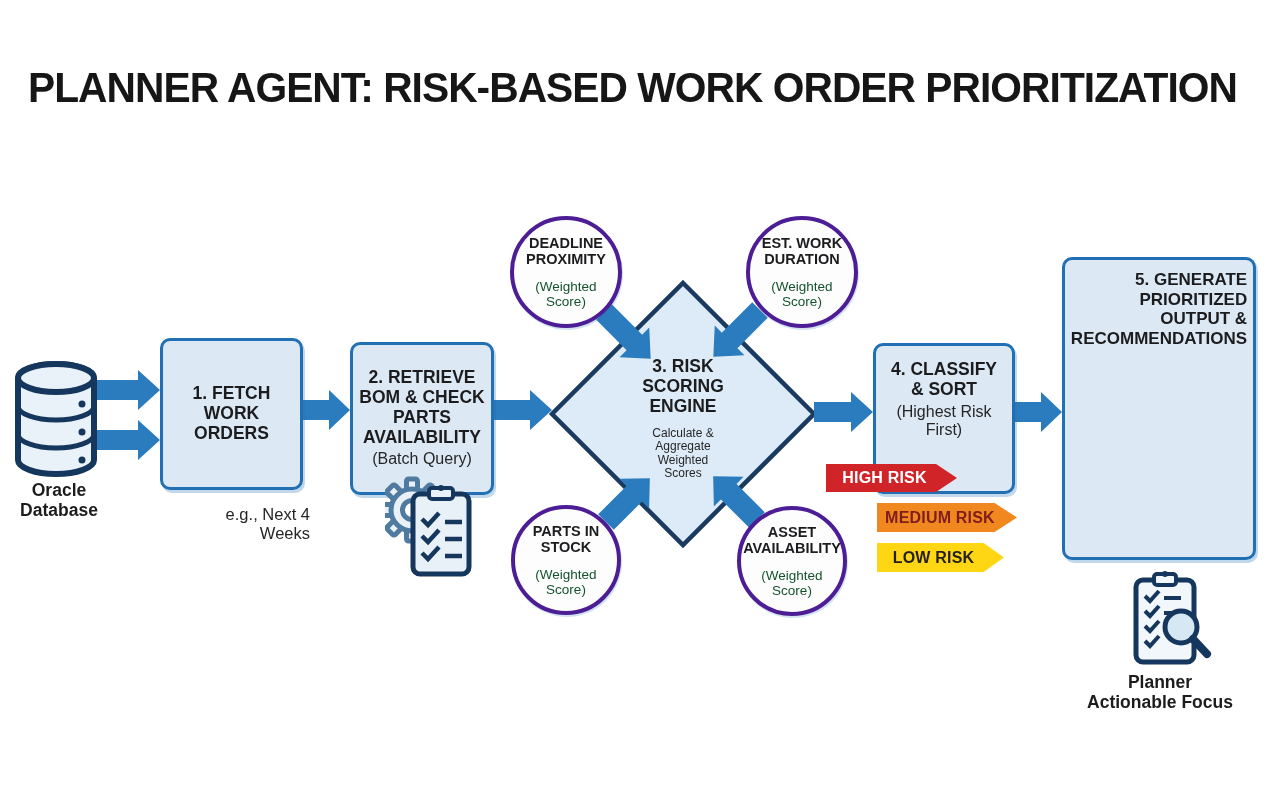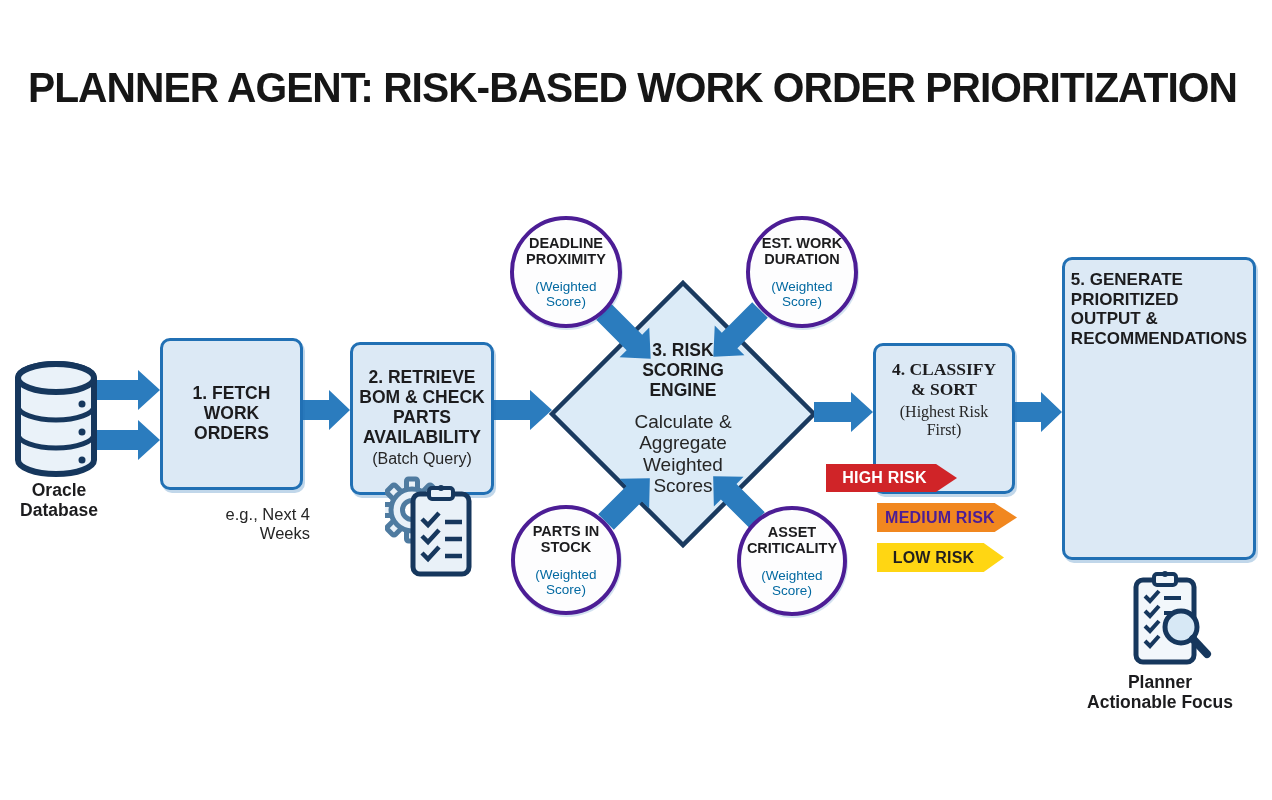--- a/index.html
+++ b/index.html
@@ -30,46 +30,46 @@
   .box-title{font-weight:bold; font-size:17.5px; line-height:1.13; color:#1c1c1e;}
   .box-sub{font-size:16px; line-height:1.13; margin-top:3px; color:#262626;}
 
   .circle{
     position:absolute; z-index:2; box-sizing:border-box;
     background:#fdfdfe; border:4px solid #4c1d95; border-radius:50%;
     display:flex; flex-direction:column; align-items:center; justify-content:center;
     text-align:center; box-shadow:1px 2px 0 rgba(33,112,180,.2);
   }
   .circle-title{font-weight:bold; font-size:14.5px; line-height:1.12; color:#1c1c1e;}
-  .circle-sub{font-size:13.5px; line-height:1.12; margin-top:12px; color:#0369a1;}
+  .circle-sub{font-size:13.5px; line-height:1.12; margin-top:12px; color:#14532d;}
 
   .diamond-label{
     position:absolute; left:595px; top:330px; width:176px; height:178px; z-index:2;
     display:flex; flex-direction:column; align-items:center; justify-content:center; text-align:center;
   }
-  .diamond-label .box-sub{margin-top:10px; font-size:19px;}
+  .diamond-label .box-sub{margin-top:10px; font-size:12px;}
 
   .ribbon{
     position:absolute; z-index:3; box-sizing:border-box;
     display:flex; align-items:center; justify-content:center;
     font-weight:bold; font-size:16px; letter-spacing:.2px;
     clip-path:polygon(0 0, 84% 0, 100% 50%, 84% 100%, 0 100%);
     padding-right:14px;
   }
   .note{
     position:absolute; z-index:2; text-align:right;
     font-size:16.5px; line-height:1.15; color:#262626;
   }
   .icon-wrap{position:absolute; z-index:3;}
   .icon-label{
     position:absolute; z-index:2; text-align:center;
     font-weight:bold; font-size:17.5px; line-height:1.15; color:#1c1c1e;
   }
   .out-box{padding:10px 8px;}
-  .out-title{font-weight:bold; font-size:17px; line-height:1.15; text-align:left; color:#1c1c1e;}
+  .out-title{font-weight:bold; font-size:17px; line-height:1.15; text-align:right; color:#1c1c1e;}
   ul.out-list{list-style:none; margin:10px 0 0 0; padding:0 0 0 6px; align-self:stretch;}
   ul.out-list li{
     position:relative; padding-left:13px; margin-bottom:8px;
     font-size:16px; line-height:1.17; text-align:left; color:#242424;
   }
   ul.out-list li::before{content:"\2022"; position:absolute; left:0; top:0; font-weight:bold;}
 </style>
 </head>
 <body>
 
@@ -203,35 +203,35 @@
 Score)</div>
   </div>
   <div class="circle" style="left:511px; top:505px; width:110px; height:110px;">
     <div class="circle-title pre">PARTS IN
 STOCK</div>
     <div class="circle-sub pre">(Weighted
 Score)</div>
   </div>
   <div class="circle" style="left:737px; top:506px; width:110px; height:110px;">
     <div class="circle-title pre">ASSET
-CRITICALITY</div>
-    <div class="circle-sub pre">(Weighted
-Score)</div>
-  </div>
-
-  <div class="box" style="left:873px; top:343px; width:142px; height:151px; justify-content:flex-start; padding-top:14px;font-family:Liberation Serif, serif;">
+AVAILABILITY</div>
+    <div class="circle-sub pre">(Weighted
+Score)</div>
+  </div>
+
+  <div class="box" style="left:873px; top:343px; width:142px; height:151px; justify-content:flex-start; padding-top:14px;">
     <div class="box-title pre">4. CLASSIFY
 &amp; SORT</div>
     <div class="box-sub pre">(Highest Risk
 First)</div>
   </div>
   <div class="ribbon" style="left: 826px; top: 464px; width: 131px; height: 28px; background: rgb(208, 36, 40); color: rgb(255, 255, 255);">
     <span>HIGH RISK</span>
   </div>
-  <div class="ribbon" style="left: 877px; top: 503px; width: 140px; height: 29px; background: rgb(241, 135, 31); color: #4c1d95;">
+  <div class="ribbon" style="left: 877px; top: 503px; width: 140px; height: 29px; background: rgb(241, 135, 31); color: #7f1d1d;">
     <span>MEDIUM RISK</span>
   </div>
   <div class="ribbon" style="left: 877px; top: 543px; width: 127px; height: 29px; background: rgb(255, 214, 19); color: rgb(34, 31, 31);">
     <span>LOW RISK</span>
   </div>
 
   <div class="box out-box" style="left:1062px; top:257px; width:194px; height:303px; justify-content:flex-start;">
     <div class="out-title pre">5. GENERATE
 PRIORITIZED
 OUTPUT &amp;

